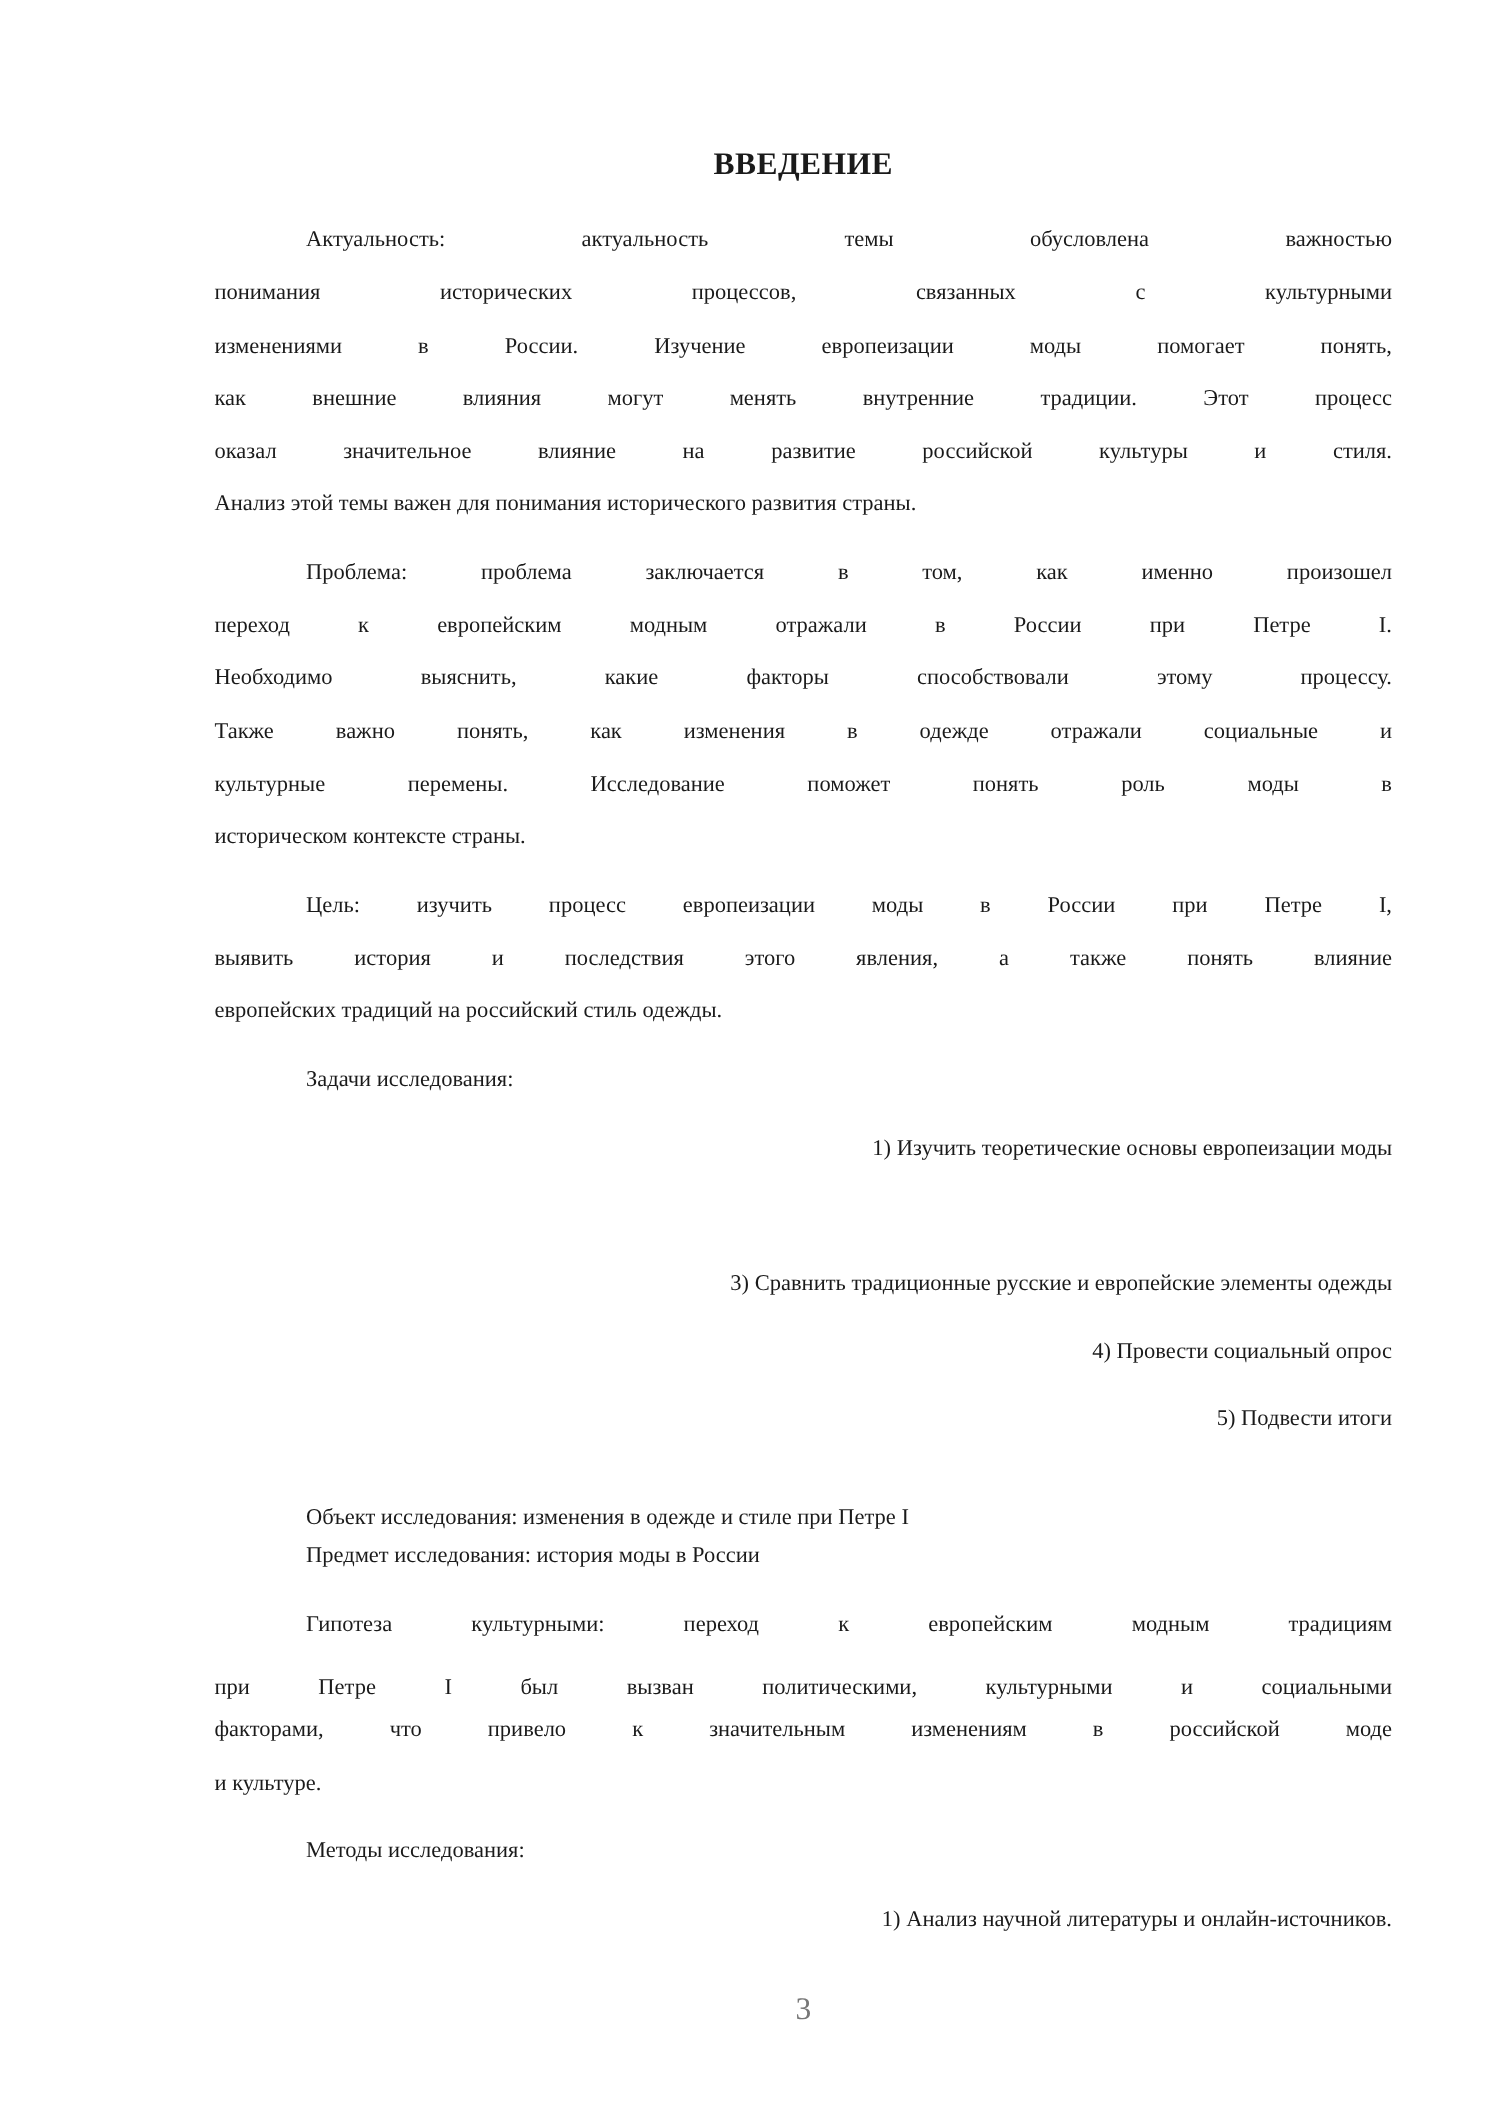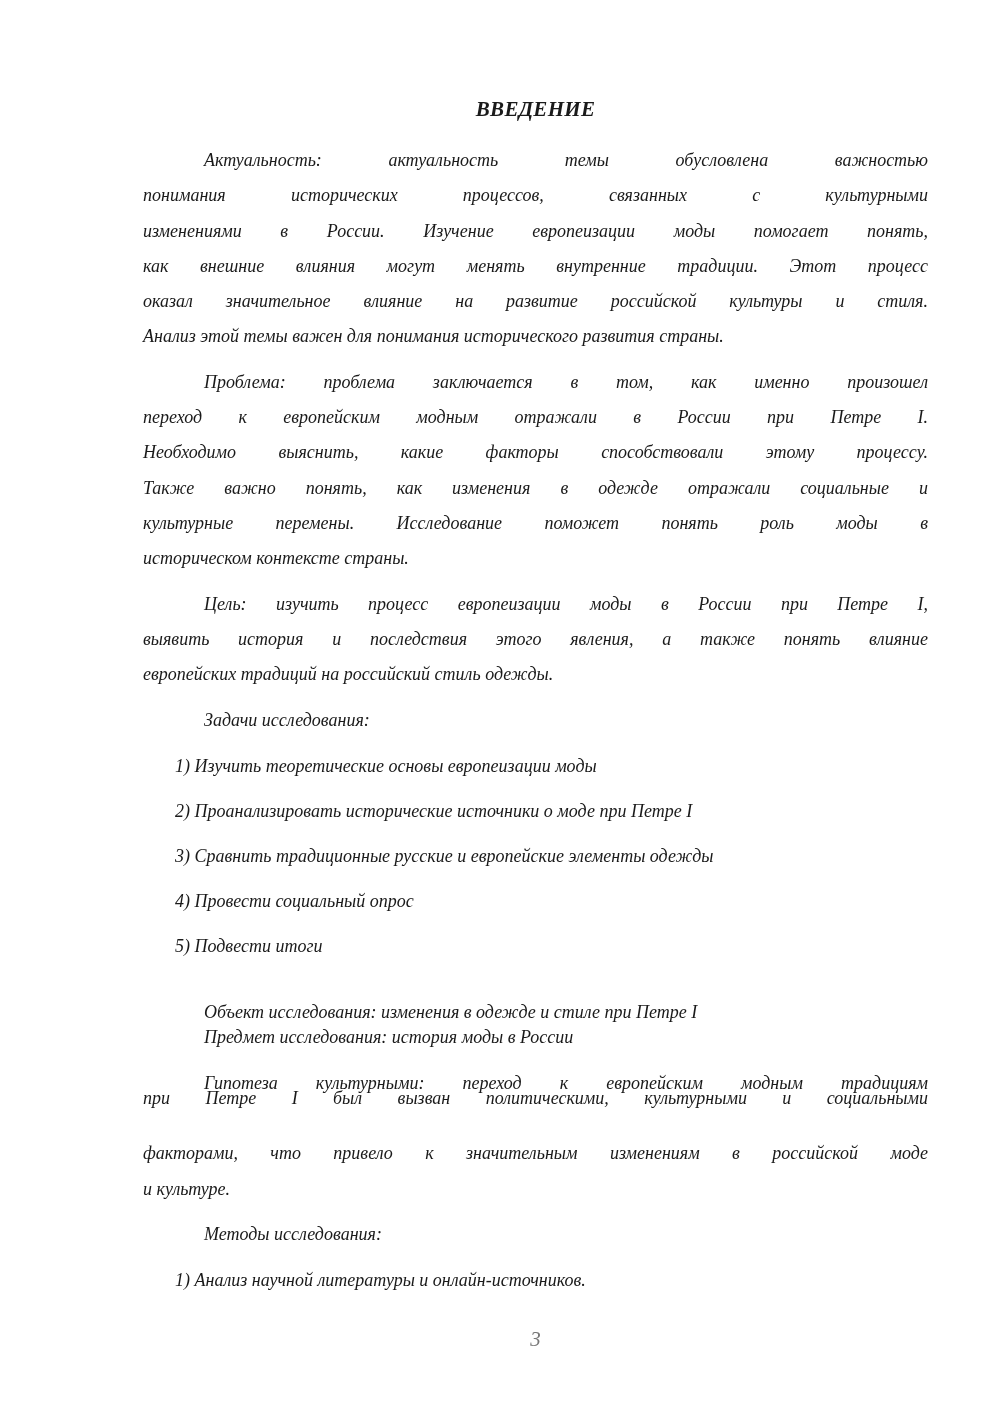--- a/index.html
+++ b/index.html
@@ -14,46 +14,45 @@
       overflow: hidden;
       font-family: "Liberation Serif", "DejaVu Serif", serif;
       color: #1a1a1a;
     }
     .page {
       position: absolute;
       left: 143px;
       top: 0;
       width: 785px;
       height: 1267px;
-      font-style: italic;
     }
     .title {
       position: absolute;
       top: 97px;
       left: 0;
       width: 785px;
       text-align: center;
       font-weight: bold;
       font-size: 21px;
       letter-spacing: 0.3px;
     }
     .line {
       position: absolute;
       left: 0;
       width: 785px;
-      font-size: 18px;
+      font-size: 15px;
       line-height: 26px;
       white-space: nowrap;
     }
     .just {
       text-align: justify;
       text-align-last: justify;
     }
     .indent { padding-left: 61px; width: 724px; }
-    .list-indent { padding-left: 32px; width: 753px; }
+    .list-indent { padding-left: 32px; width: 753px; text-align: right; }
     .pagenum {
       position: absolute;
       top: 1327px;
       left: 0;
       width: 785px;
       text-align: center;
       font-size: 21px;
       color: #777777;
     }
   </style>
@@ -77,30 +76,29 @@
   <div class="line just" style="top:475px">Также важно понять, как изменения в одежде отражали социальные и</div>
   <div class="line just" style="top:510px">культурные перемены. Исследование поможет понять роль моды в</div>
   <div class="line" style="top:545px">историческом контексте страны.</div>
 
   <div class="line just indent" style="top:591px">Цель: изучить процесс европеизации моды в России при Петре I,</div>
   <div class="line just" style="top:626px">выявить история и последствия этого явления, а также понять влияние</div>
   <div class="line" style="top:661px">европейских традиций на российский стиль одежды.</div>
 
   <div class="line indent" style="top:707px">Задачи исследования:</div>
   <div class="line list-indent" style="top:753px">1) Изучить теоретические основы европеизации моды</div>
-  <div class="line list-indent" style="top:798px">2) Проанализировать исторические источники о моде при Петре I</div>
   <div class="line list-indent" style="top:843px">3) Сравнить традиционные русские и европейские элементы одежды</div>
   <div class="line list-indent" style="top:888px">4) Провести социальный опрос</div>
   <div class="line list-indent" style="top:933px">5) Подвести итоги</div>
 
   <div class="line indent" style="top:999px">Объект исследования: изменения в одежде и стиле при Петре I</div>
   <div class="line indent" style="top:1024px">Предмет исследования: история моды в России</div>
 
   <div class="line just indent" style="top:1070px">Гипотеза культурными: переход к европейским модным традициям</div>
-  <div class="line just" style="top:1085px">при Петре I был вызван политическими, культурными и социальными</div>
+  <div class="line just" style="top:1112px">при Петре I был вызван политическими, культурными и социальными</div>
   <div class="line just" style="top:1140px">факторами, что привело к значительным изменениям в российской моде</div>
   <div class="line" style="top:1176px">и культуре.</div>
 
   <div class="line indent" style="top:1221px">Методы исследования:</div>
   <div class="line list-indent" style="top:1267px">1) Анализ научной литературы и онлайн-источников.</div>
 
   <div class="pagenum">3</div>
 </div>
 
 </body></html>

